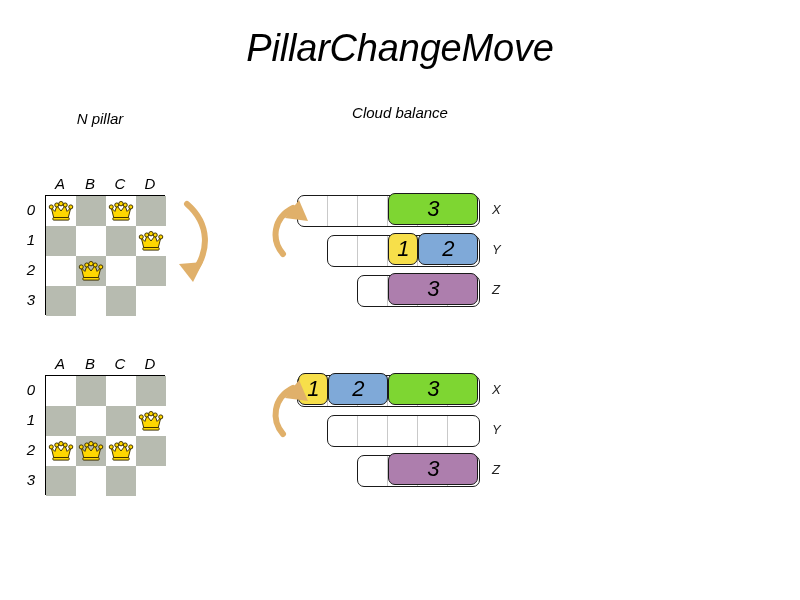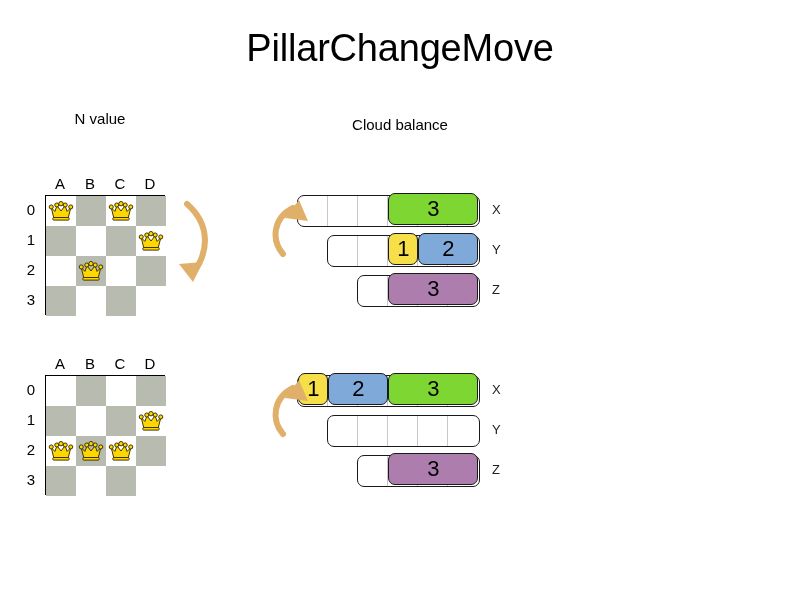--- a/index.html
+++ b/index.html
@@ -4,41 +4,41 @@
 <style>
   * { box-sizing: border-box; }
   html, body {
     margin: 0; padding: 0;
     width: 800px; height: 600px;
     background: #ffffff;
     font-family: "Liberation Sans", sans-serif;
     color: #000000;
     overflow: hidden;
   }
-  #page { position: relative; width: 680px; height: 600px; }
+  #page { position: relative; width: 680px; height: 600px; font-style: italic; }
 
   
   .title {
     position: absolute; top: 26px; left: 0; width: 800px;
     text-align: center;
     font-size: 38px; font-weight: normal; line-height: 44px;
     letter-spacing: -0.2px;
   }
   .subtitle {
     position: absolute; top: 68px; left: 0; width: 800px;
     text-align: center;
     font-size: 13.5px; line-height: 18px;
   }
   .section-label {
     position: absolute;
     font-size: 15px; line-height: 18px;
     text-align: center;
   }
   #label-nqueens { top: 110px; left: 20px; width: 160px; }
-  #label-cloud   { top: 116px; left: 310px; width: 180px; }
+  #label-cloud   { top: 104px; left: 310px; width: 180px; }
 
   
   .board-block { position: absolute; }
   .col-headers {
     position: absolute; top: 0; left: 30px;
     display: flex;
   }
   .col-headers span {
     width: 30px; text-align: center;
     font-size: 15px; line-height: 18px;
@@ -103,21 +103,21 @@
     color: #222;
   }
 </style>
 </head>
 <body>
 
 <div id="page">
 
   <div class="title">PillarChangeMove</div>
 
-  <div class="section-label" id="label-nqueens">N value</div>
+  <div class="section-label" id="label-nqueens">N pillar</div>
   <div class="section-label" id="label-cloud">Cloud balance</div>
 
   <div class="board-block" id="board-before" style="top:175px; left:15px; width:220px; height:150px;">
     <div class="col-headers">
         <span>A</span>
         <span>B</span>
         <span>C</span>
         <span>D</span>
       </div>
     <div class="row-labels">

